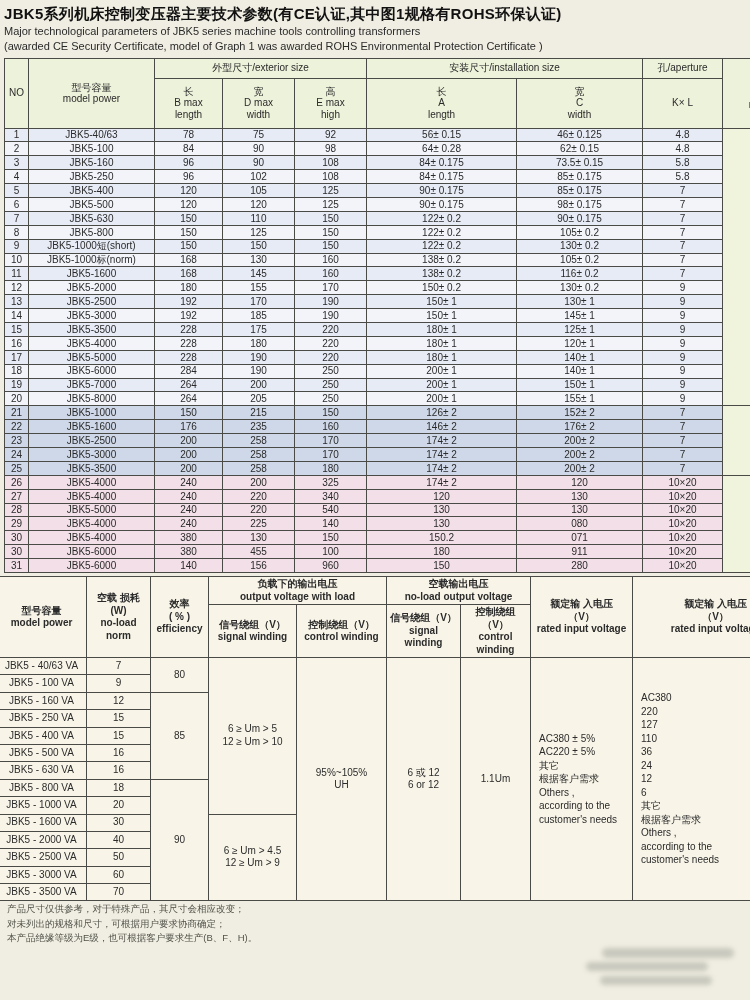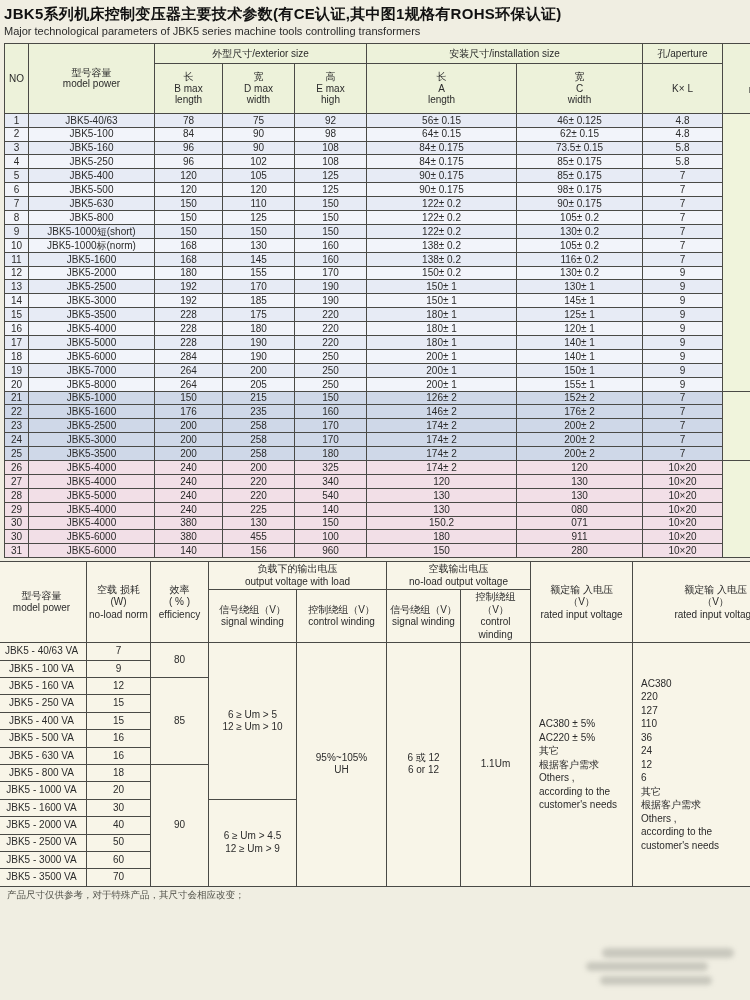--- a/index.html
+++ b/index.html
@@ -19,36 +19,37 @@
   #t1 tbody td{height:13.9px}
   #t1 td.model{font-size:10px}
   .r-a{background:#e7ebf5}
   .r-b{background:#f2f4fa}
   .band-blue{background:#cfd8e8}
   .band-pink{background:#f2dfe7}
   .chart-cell{background:#f0f4dc;font-size:10px;line-height:1.6}
   
   #t2{width:802px;margin-left:-8px;margin-top:3px;background:#f8f5e8}
   #t2 th,#t2 td{border:1px solid #4a4a46;font-size:10px;text-align:center;white-space:pre-line;line-height:1.25;padding:1px 2px;color:#2b2b2b}
-  #t2 thead th{font-weight:normal}
+  #t2 thead th{font-weight:bold}
   #t2 thead tr:first-child th{height:28px}
   #t2 thead tr:last-child th{height:34px}
   #t2 tbody td{height:17.4px}
   #t2 td.left{text-align:left;padding-left:8px;line-height:1.35}
   
   .notes{margin-top:1px;padding-left:3px;font-size:9.5px;color:#52524a;line-height:1.5;filter:blur(.35px)}
   .blob{position:absolute;background:#a9a9a0;opacity:.55;border-radius:6px;filter:blur(2.5px)}
 </style>
 </head>
 <body>
 
 <div class="page">
 
   <div class="title-zh">JBK5系列机床控制变压器主要技术参数(有CE认证,其中图1规格有ROHS环保认证)</div>
   <div class="title-en">Major technological parameters of JBK5 series machine tools controlling transformers</div>
+  <div class="title-en">(awarded CE Security Certificate, model of Graph 1 was awarded ROHS Environmental Protection Certificate )</div>
 
   <table id="t1">
     <colgroup>
       <col style="width:24px">
         <col style="width:126px">
         <col style="width:68px">
         <col style="width:72px">
       <col style="width:72px">
         <col style="width:150px">
         <col style="width:126px">
@@ -98,21 +99,21 @@
           <td>4.8</td>
           <td rowspan="20" class="chart-cell">图
 cha</td>
         </tr>
         <tr class="r-b">
           <td>2</td>
           <td class="model">JBK5-100</td>
           <td>84</td>
           <td>90</td>
           <td>98</td>
-          <td>64± 0.15</td>
+          <td>64± 0.28</td>
           <td>62± 0.15</td>
           <td>4.8</td>
         </tr>
         <tr class="r-a">
           <td>3</td>
           <td class="model">JBK5-160</td>
           <td>96</td>
           <td>90</td>
           <td>108</td>
           <td>84± 0.175</td>
@@ -547,19 +548,21 @@
         </tr>
         <tr>
           <td>JBK5 - 3500 VA</td>
           <td>70</td>
         </tr>
       </tbody>
   </table>
 
   <div class="notes">
     <div>产品尺寸仅供参考，对于特殊产品，其尺寸会相应改变；</div>
+    <div>对未列出的规格和尺寸，可根据用户要求协商确定；</div>
+    <div>本产品绝缘等级为E级，也可根据客户要求生产(B、F、H)。</div>
   </div>
 
   <div class="blob" style="left:602px;top:948px;width:132px;height:10px"></div>
   <div class="blob" style="left:586px;top:962px;width:122px;height:9px"></div>
   <div class="blob" style="left:600px;top:976px;width:112px;height:9px"></div>
 
 </div>
 
 </body></html>

